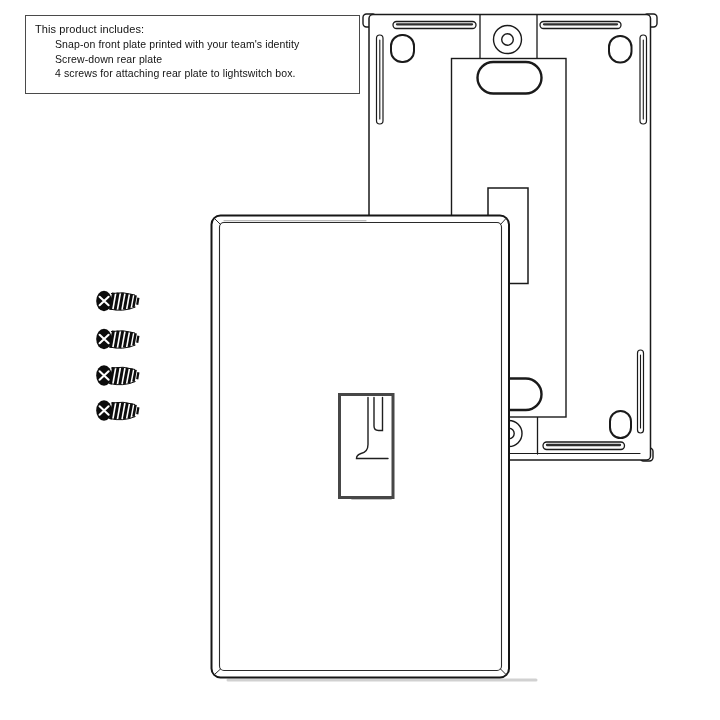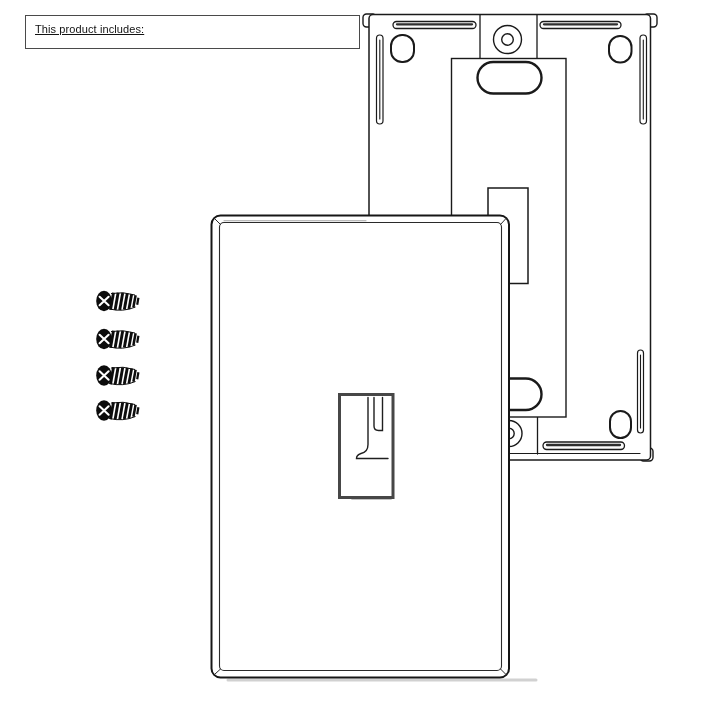--- a/index.html
+++ b/index.html
@@ -18,21 +18,20 @@
     border:1.2px solid #4a4a4a;
     background:#ffffff;
     padding:6px 6px 12px 9px;
     color:#121212;
     z-index:5;
   }
   .info-title{
     font-size:11px;
     line-height:14px;
     letter-spacing:.1px;
-    text-decoration:underline;
   }
   .info-items{margin-top:1px;}
   .info-item{
     font-size:10.5px;
     line-height:14.5px;
     padding-left:20px;
     letter-spacing:.1px;
   }
 </style>
 </head>
@@ -138,15 +137,20 @@
     <g>
       <use href="#screw" x="96" y="290.5"></use>
       <use href="#screw" x="96" y="328.5"></use>
       <use href="#screw" x="96" y="365"></use>
       <use href="#screw" x="96" y="400"></use>
     </g>
   </svg>
 
   <div class="info-box">
     <div class="info-title">This product includes:</div>
+    <div class="info-items">
+      <div class="info-item">Snap-on front plate printed with your team's identity</div>
+      <div class="info-item">Screw-down rear plate</div>
+      <div class="info-item">4 screws for attaching rear plate to lightswitch box.</div>
+    </div>
   </div>
 
 </div>
 
 </body></html>

